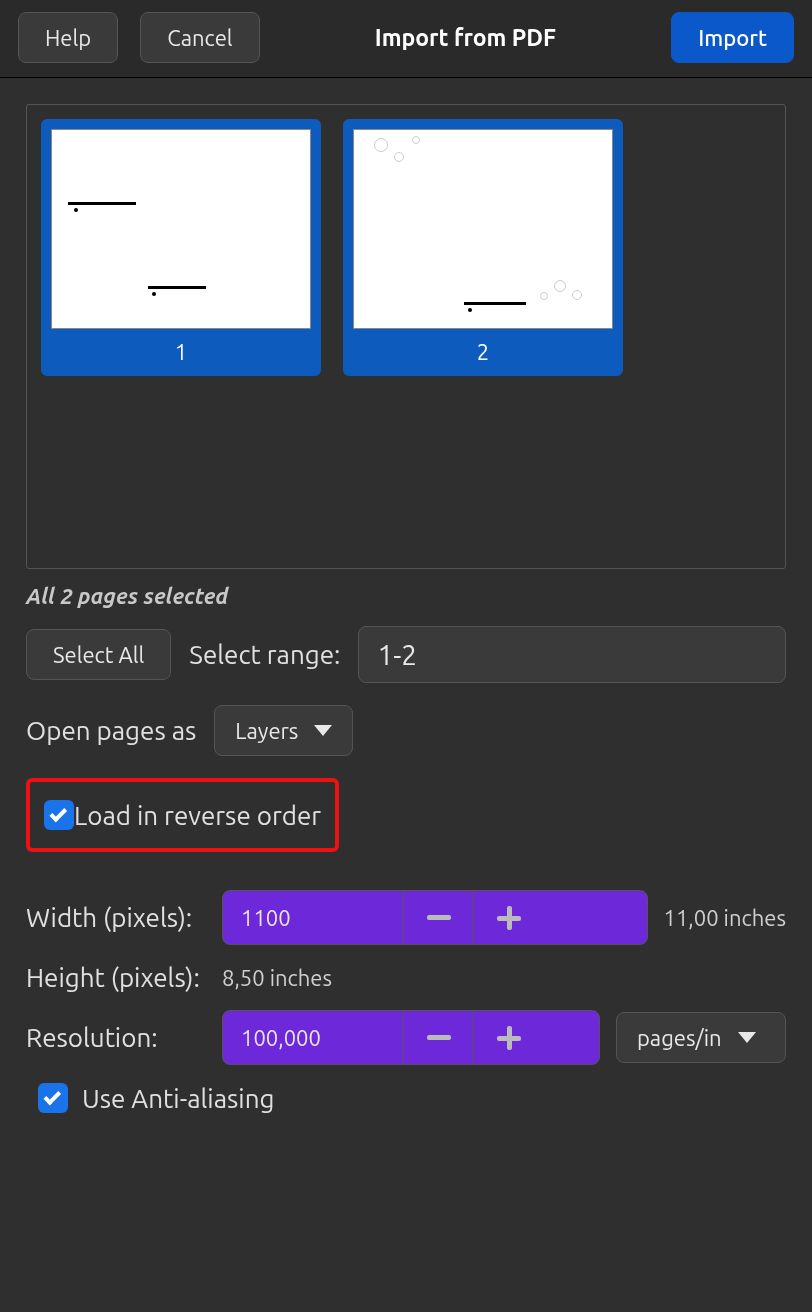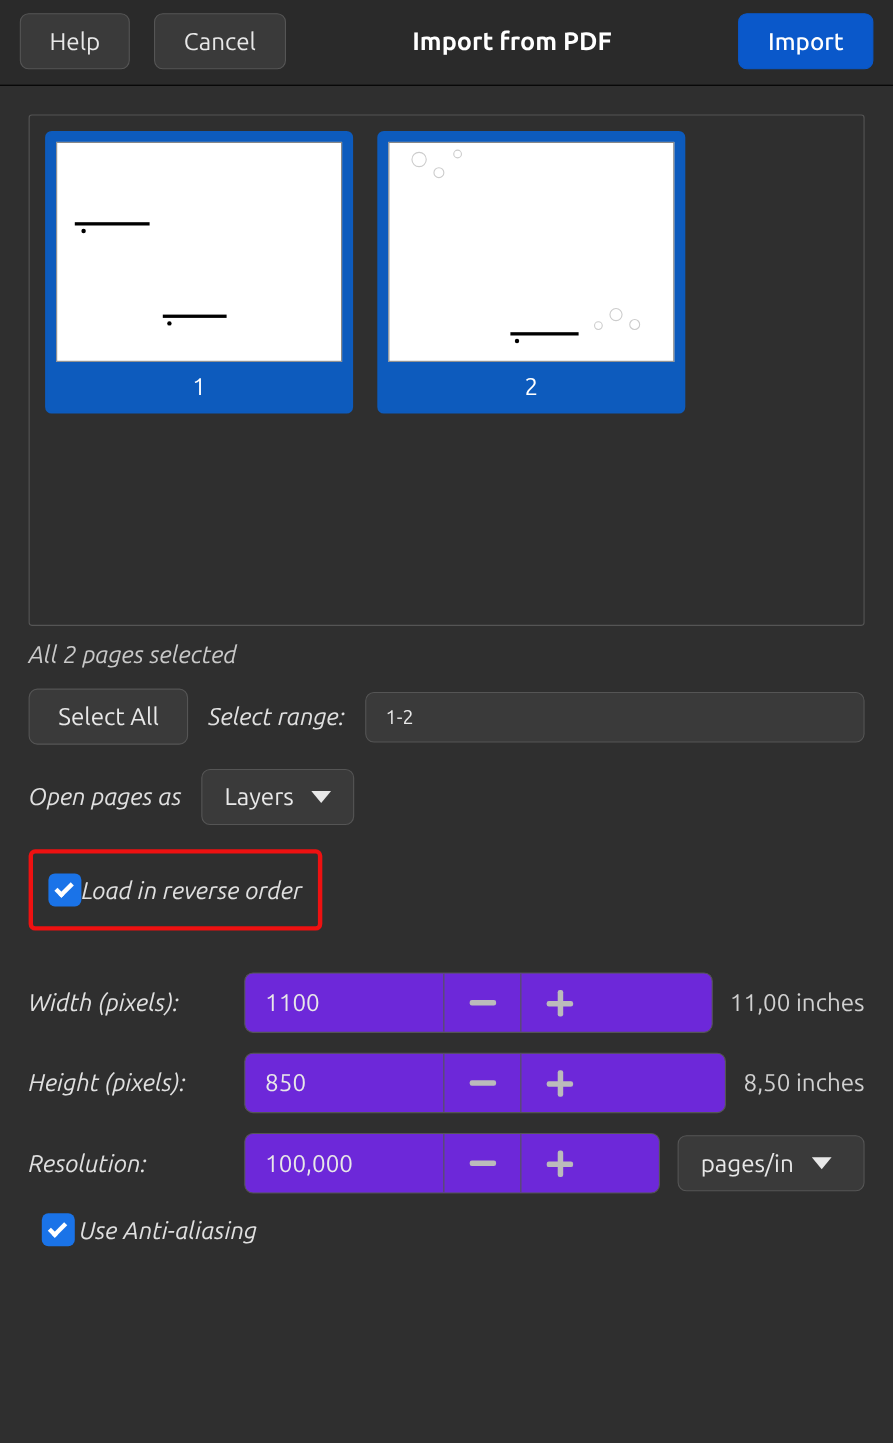--- a/index.html
+++ b/index.html
@@ -71,39 +71,39 @@
     text-align: center;
     color: #fff;
     font-size: 22px;
     margin-top: 10px;
   }
   .status-italic {
     font-style: italic;
     font-size: 22px;
     color: #c8c8c8;
     margin: 14px 0 18px 0;
+    font-weight: bold;
   }
   .row {
     display: flex;
     align-items: center;
     gap: 18px;
     margin-bottom: 22px;
   }
   .label {
-    font-size: 22px;
+    font-size: 26px;
     color: #e0e0e0;
-    font-style: italic;
   }
   .input-text {
     flex: 1;
     background: #3a3a3a;
     border: 1px solid #555;
     border-radius: 8px;
     color: #e8e8e8;
-    font-size: 18px;
+    font-size: 28px;
     padding: 12px 18px;
     font-family: inherit;
   }
   .select {
     display: flex;
     align-items: center;
     gap: 16px;
     background: #3a3a3a;
     border: 1px solid #555;
     border-radius: 8px;
@@ -182,21 +182,21 @@
   }
   .plus::before { left: 10px; top: 0; width: 5px; height: 24px; }
   .plus::after { top: 10px; left: 0; width: 24px; height: 5px; }
   .inches {
     font-size: 22px;
     color: #d0d0d0;
   }
   .aa-row {
     display: flex;
     align-items: center;
-    gap: 4px;
+    gap: 14px;
     margin-top: 18px;
     margin-left: 12px;
   }
   
   .pen-line { position:absolute; background:#000; height:3px; }
   .pen-dot { position:absolute; width:4px; height:4px; background:#000; border-radius:50%; }
   .bubble { position:absolute; border:1px solid #ccc; border-radius:50%; }
 </style>
 </head>
 <body>
@@ -269,29 +269,20 @@
         </div>
       <div class="spin-btn">
           <div class="plus"></div>
         </div>
     </div>
     <span class="inches">11,00 inches</span>
   </div>
 
   <div class="dim-row">
     <span class="label">Height (pixels):</span>
-    <div class="spinner">
-      <input value="850" style="">
-      <div class="spin-btn">
-          <div class="minus-bar"></div>
-        </div>
-      <div class="spin-btn">
-          <div class="plus"></div>
-        </div>
-    </div>
     <span class="inches">8,50 inches</span>
   </div>
 
   <div class="dim-row">
     <span class="label">Resolution:</span>
     <div class="spinner">
       <input value="100,000" style="">
       <div class="spin-btn">
           <div class="minus-bar"></div>
         </div>

